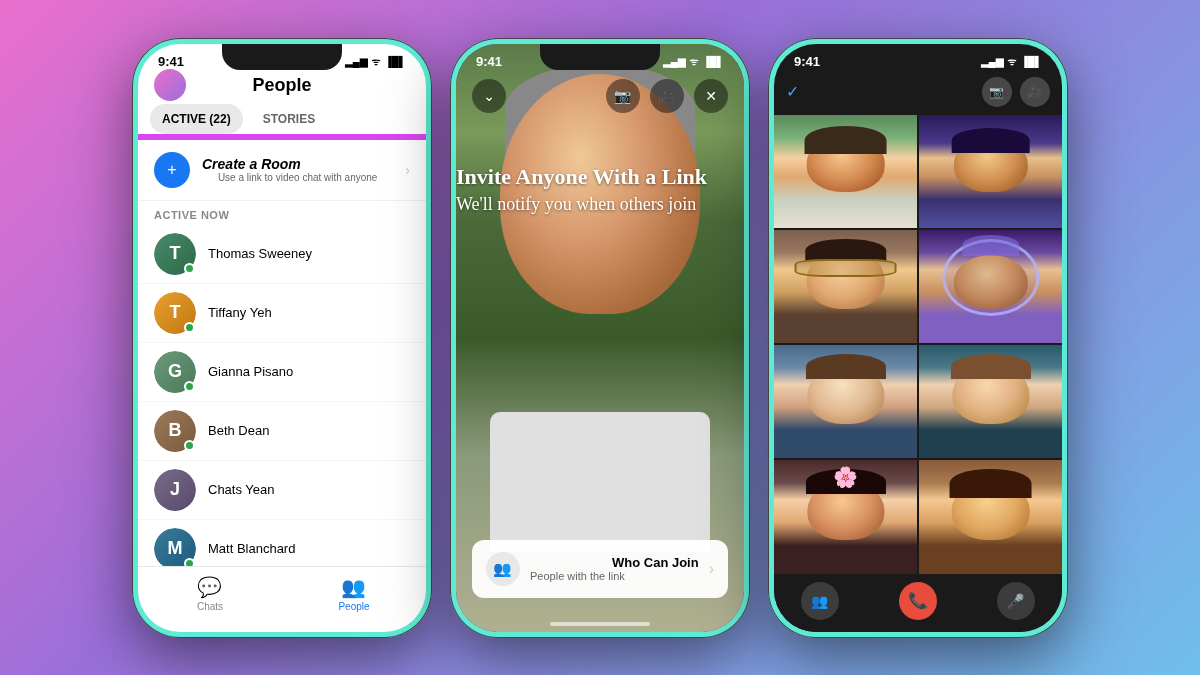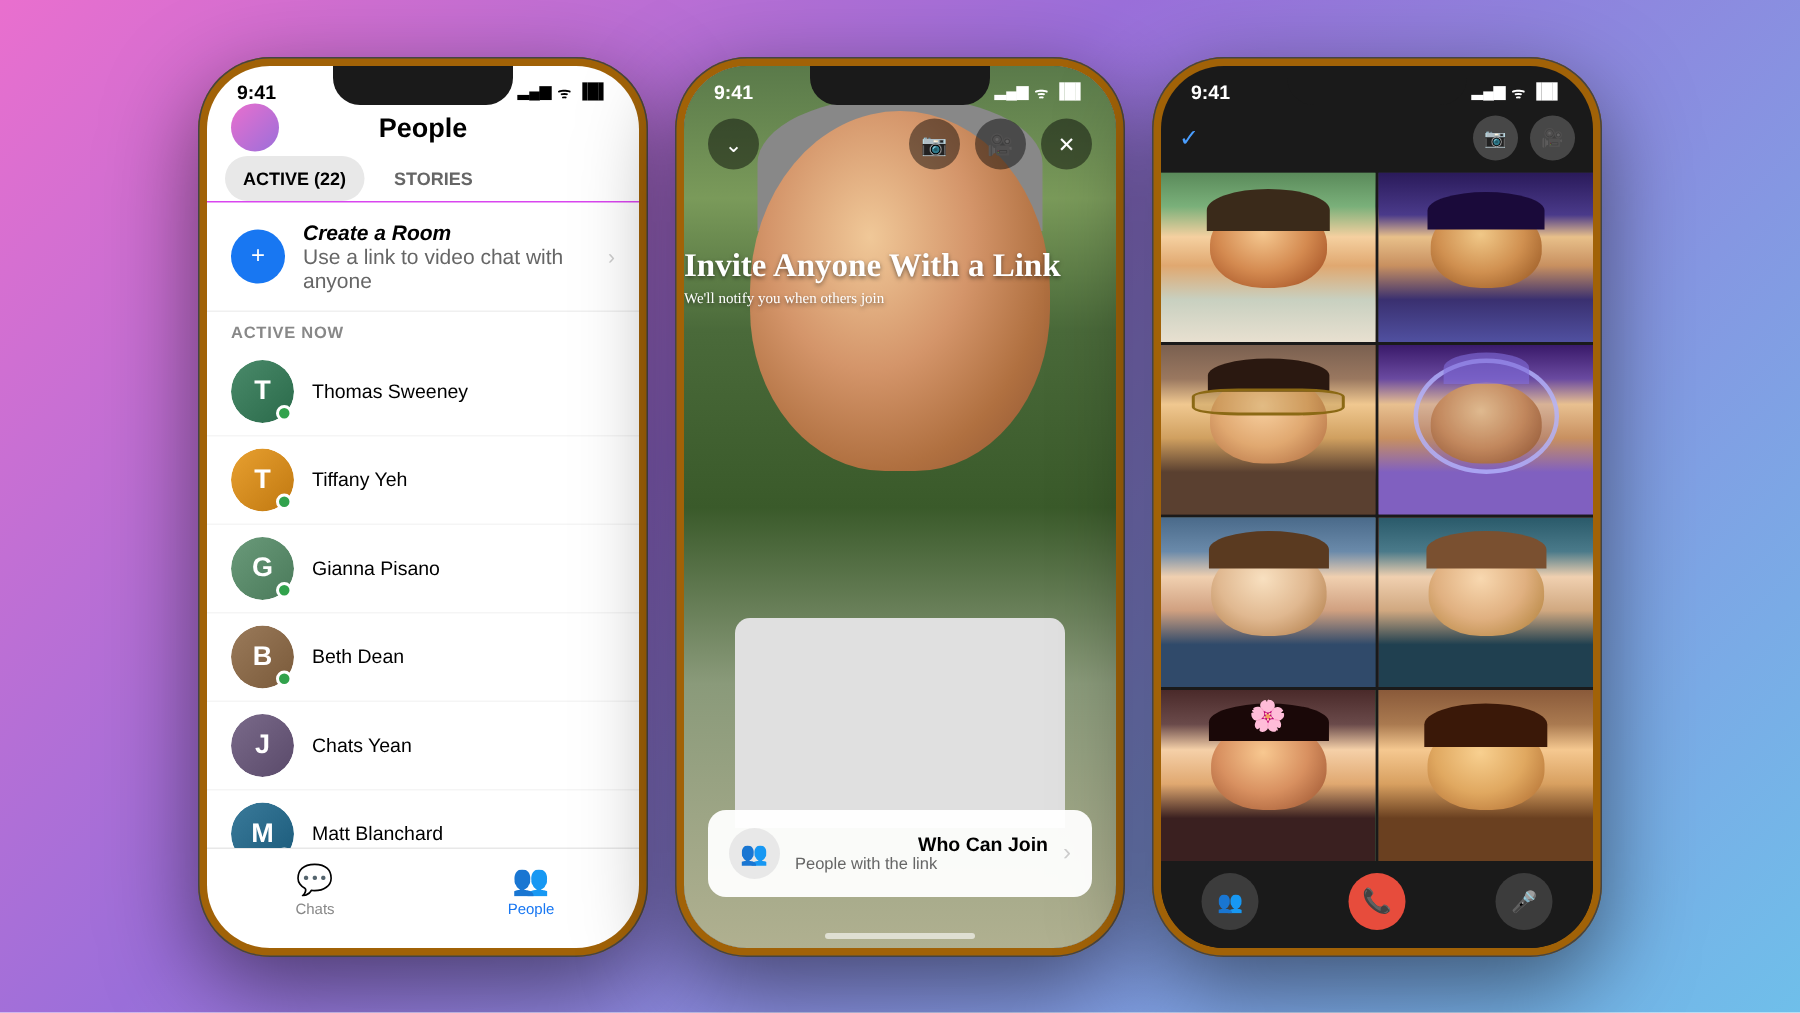--- a/index.html
+++ b/index.html
@@ -12,21 +12,21 @@
       align-items: center;
       justify-content: center;
       gap: 18px;
       font-family: -apple-system, BlinkMacSystemFont, 'Helvetica Neue', sans-serif;
     }
 
     
     .phone {
       width: 300px;
       height: 600px;
-      background: #a16207;
+      background: #5eead4;
       border-radius: 48px;
       padding: 6px;
       box-shadow: 0 20px 60px rgba(0,0,0,0.5), inset 0 0 0 1px #444;
       position: relative;
       flex-shrink: 0;
     }
     .phone-inner {
       width: 100%;
       height: 100%;
       border-radius: 42px;
@@ -74,21 +74,21 @@
       position: absolute;
       left: 16px;
       width: 32px; height: 32px;
       border-radius: 50%;
       background: linear-gradient(135deg, #e96fce, #9b6fda);
       overflow: hidden;
     }
     .p1-header-title { font-size: 18px; font-weight: 700; }
     .p1-tabs {
       display: flex;
-      border-bottom: 1px solid #d946ef;
+      border-bottom: 6px solid #d946ef;
       padding: 0 12px;
       gap: 8px;
     }
     .p1-tab {
       padding: 8px 12px;
       font-size: 12px;
       font-weight: 600;
       border-radius: 20px;
       color: #666;
     }
@@ -105,21 +105,21 @@
     }
     .p1-room-icon {
       width: 36px; height: 36px;
       background: #1877f2;
       border-radius: 50%;
       display: flex; align-items: center; justify-content: center;
       color: #fff; font-size: 16px;
     }
     .p1-room-text { flex: 1; }
     .p1-room-title { font-size: 14px; font-weight: 600; font-style: italic; }
-    .p1-room-sub { font-size: 14px; color: #666; }
+    .p1-room-sub { font-size: 10px; color: #666; text-align: center; }
     .p1-chevron { color: #ccc; font-size: 14px; }
     .p1-section-label {
       font-size: 11px;
       font-weight: 700;
       color: #888;
       padding: 8px 16px 4px;
       letter-spacing: 0.5px;
     }
     .p1-contact {
       display: flex;
@@ -207,21 +207,21 @@
     }
     .p2-invite-text {
       position: absolute;
       top: 120px; left: 0; right: 0;
       text-align: left;
       color: #fff;
       z-index: 6;
       font-family: Liberation Serif, serif;
     }
     .p2-invite-title { font-size: 22px; font-weight: 800; text-shadow: 0 1px 3px rgba(0,0,0,0.5); }
-    .p2-invite-sub { font-size: 10px; margin-top: 4px; text-shadow: 0 1px 3px rgba(0,0,0,0.5); }
+    .p2-invite-sub { font-size: 18px; margin-top: 4px; text-shadow: 0 1px 3px rgba(0,0,0,0.5); }
     .p2-bottom {
       position: absolute;
       bottom: 0; left: 0; right: 0;
       padding: 12px 16px 24px;
       z-index: 6;
     }
     .p2-who-can {
       background: rgba(255,255,255,0.95);
       border-radius: 12px;
       padding: 12px 14px;

